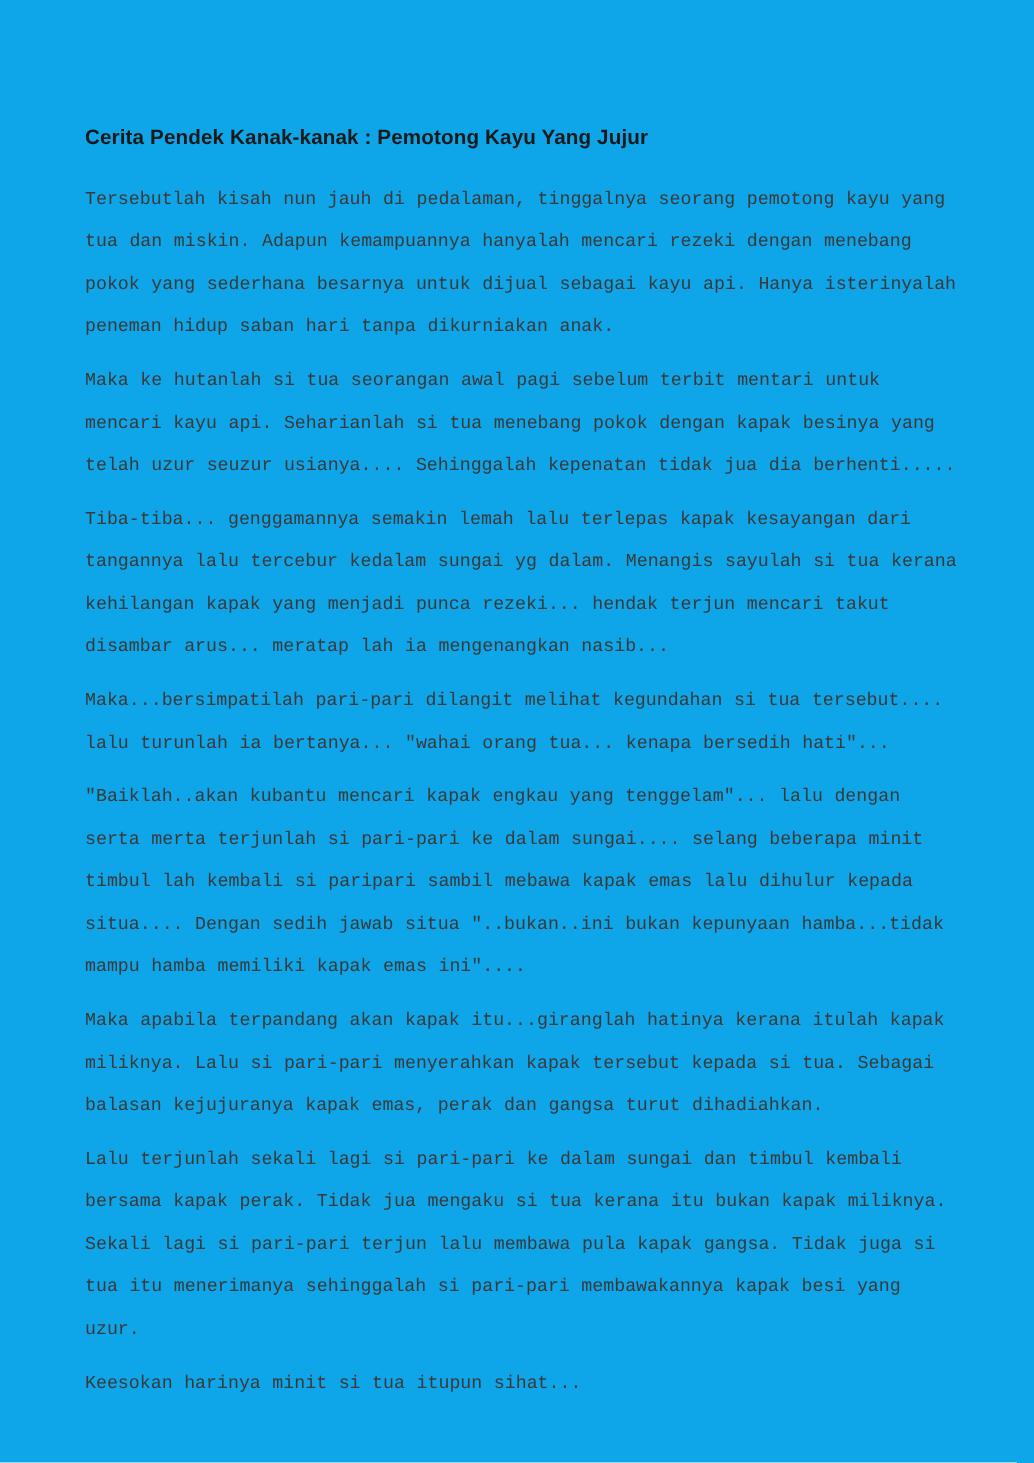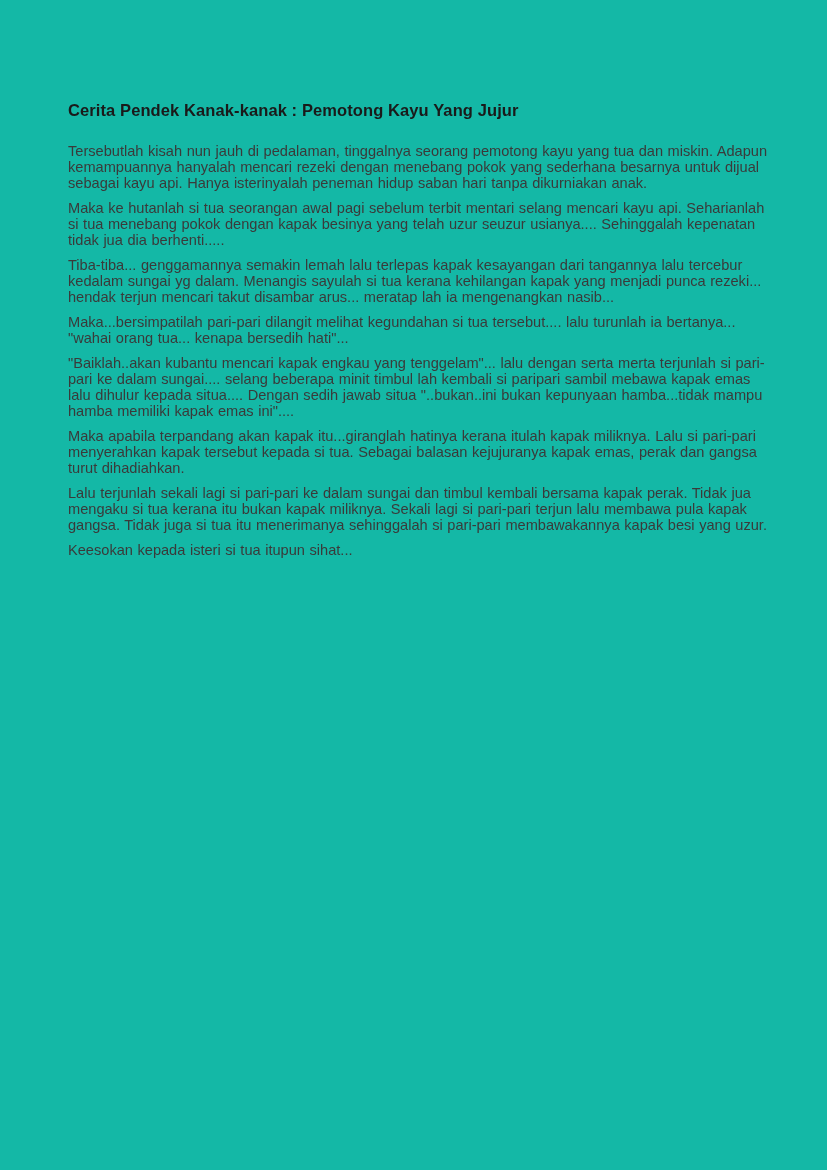--- a/index.html
+++ b/index.html
@@ -4,55 +4,56 @@
 <style>
   html, body {
     margin: 0;
     padding: 0;
     background: #ffffff;
   }
   .page {
     position: relative;
     width: 827px;
     height: 1170px;
-    background: #14b8a6;
+    background: #0ea5e9;
     overflow: hidden;
     font-family: "Liberation Sans", "DejaVu Sans", sans-serif;
   }
   .content {
     position: absolute;
     left: 68px;
     top: 100px;
     width: 700px;
   }
   .title {
     font-size: 16.5px;
     font-weight: bold;
     color: #1a1a1a;
     margin: 0 0 22px 0;
     line-height: 1.25;
     letter-spacing: 0.1px;
   }
   .para {
     font-size: 14.6px;
     color: #3a3a3a;
-    line-height: 16px;
+    line-height: 34px;
     margin: 0 0 9px 0;
     text-align: left;
     word-spacing: 0.5px;
+    font-family: Liberation Mono, monospace;
   }
 </style>
 </head>
 <body>
 
 <div class="page">
   <div class="content">
     <h1 class="title">Cerita Pendek Kanak-kanak : Pemotong Kayu Yang Jujur</h1>
     <p class="para">Tersebutlah kisah nun jauh di pedalaman, tinggalnya seorang pemotong kayu yang tua dan miskin. Adapun kemampuannya hanyalah mencari rezeki dengan menebang pokok yang sederhana besarnya untuk dijual sebagai kayu api. Hanya isterinyalah peneman hidup saban hari tanpa dikurniakan anak.</p>
-    <p class="para">Maka ke hutanlah si tua seorangan awal pagi sebelum terbit mentari selang mencari kayu api. Seharianlah si tua menebang pokok dengan kapak besinya yang telah uzur seuzur usianya.... Sehinggalah kepenatan tidak jua dia berhenti.....</p>
+    <p class="para">Maka ke hutanlah si tua seorangan awal pagi sebelum terbit mentari untuk mencari kayu api. Seharianlah si tua menebang pokok dengan kapak besinya yang telah uzur seuzur usianya.... Sehinggalah kepenatan tidak jua dia berhenti.....</p>
     <p class="para">Tiba-tiba... genggamannya semakin lemah lalu terlepas kapak kesayangan dari tangannya lalu tercebur kedalam sungai yg dalam. Menangis sayulah si tua kerana kehilangan kapak yang menjadi punca rezeki... hendak terjun mencari takut disambar arus... meratap lah ia mengenangkan nasib...</p>
     <p class="para">Maka...bersimpatilah pari-pari dilangit melihat kegundahan si tua tersebut.... lalu turunlah ia bertanya... "wahai orang tua... kenapa bersedih hati"...</p>
     <p class="para">"Baiklah..akan kubantu mencari kapak engkau yang tenggelam"... lalu dengan serta merta terjunlah si pari-pari ke dalam sungai.... selang beberapa minit timbul lah kembali si paripari sambil mebawa kapak emas lalu dihulur kepada situa.... Dengan sedih jawab situa "..bukan..ini bukan kepunyaan hamba...tidak mampu hamba memiliki kapak emas ini"....</p>
     <p class="para">Maka apabila terpandang akan kapak itu...giranglah hatinya kerana itulah kapak miliknya. Lalu si pari-pari menyerahkan kapak tersebut kepada si tua. Sebagai balasan kejujuranya kapak emas, perak dan gangsa turut dihadiahkan.</p>
     <p class="para">Lalu terjunlah sekali lagi si pari-pari ke dalam sungai dan timbul kembali bersama kapak perak. Tidak jua mengaku si tua kerana itu bukan kapak miliknya. Sekali lagi si pari-pari terjun lalu membawa pula kapak gangsa. Tidak juga si tua itu menerimanya sehinggalah si pari-pari membawakannya kapak besi yang uzur.</p>
-    <p class="para">Keesokan kepada isteri si tua itupun sihat...</p>
+    <p class="para">Keesokan harinya minit si tua itupun sihat...</p>
   </div>
 </div>
 
 </body></html>

